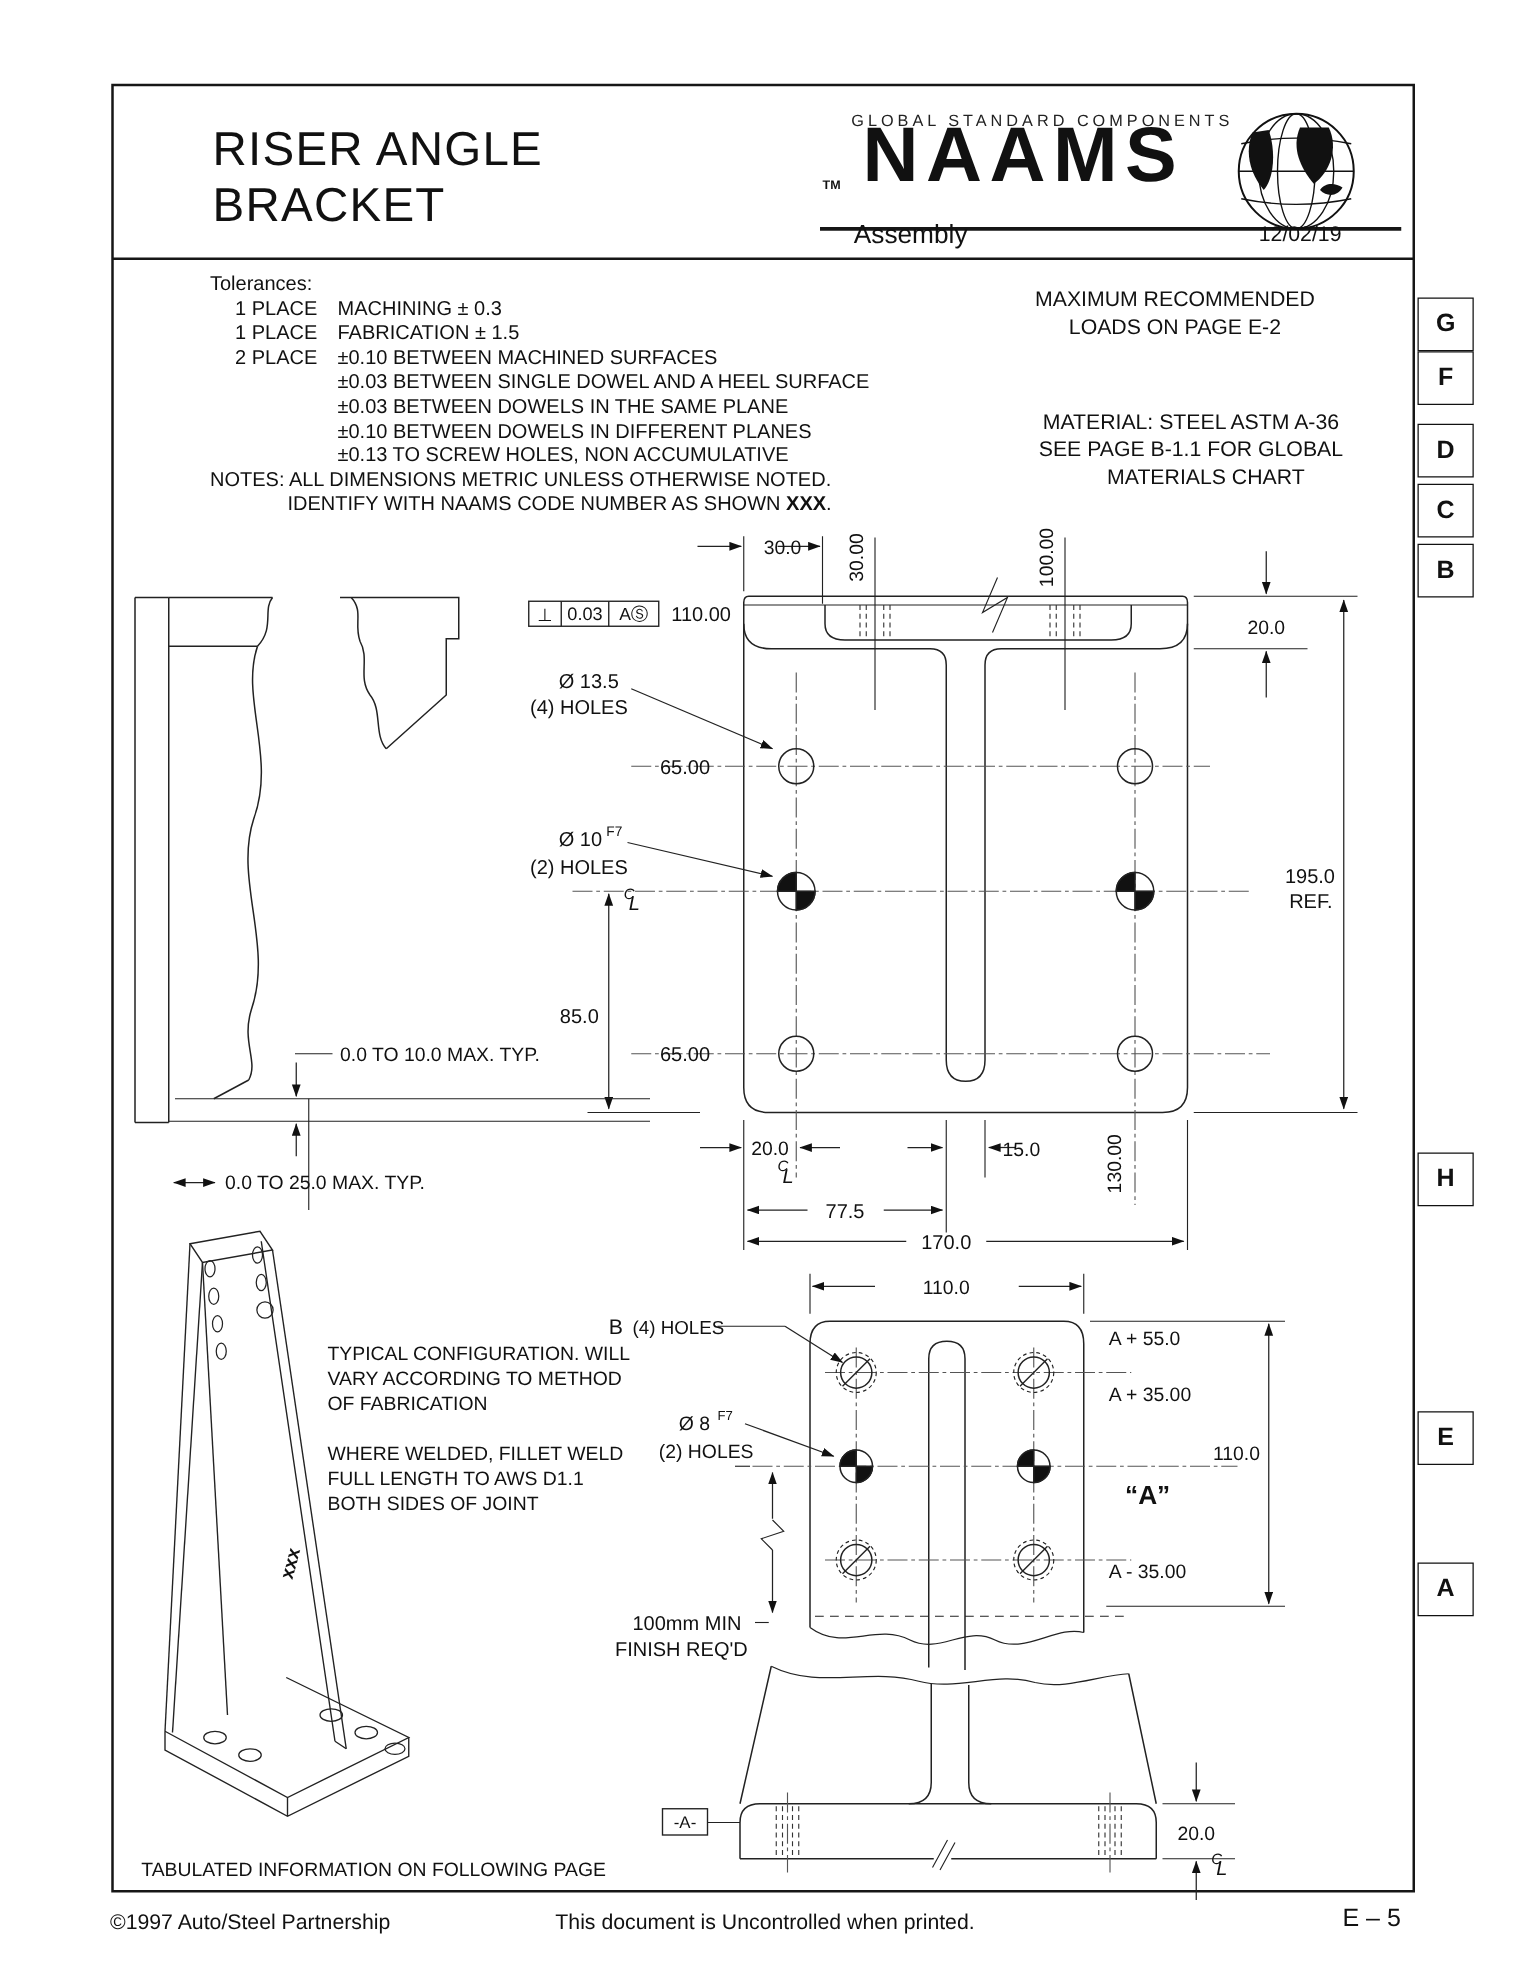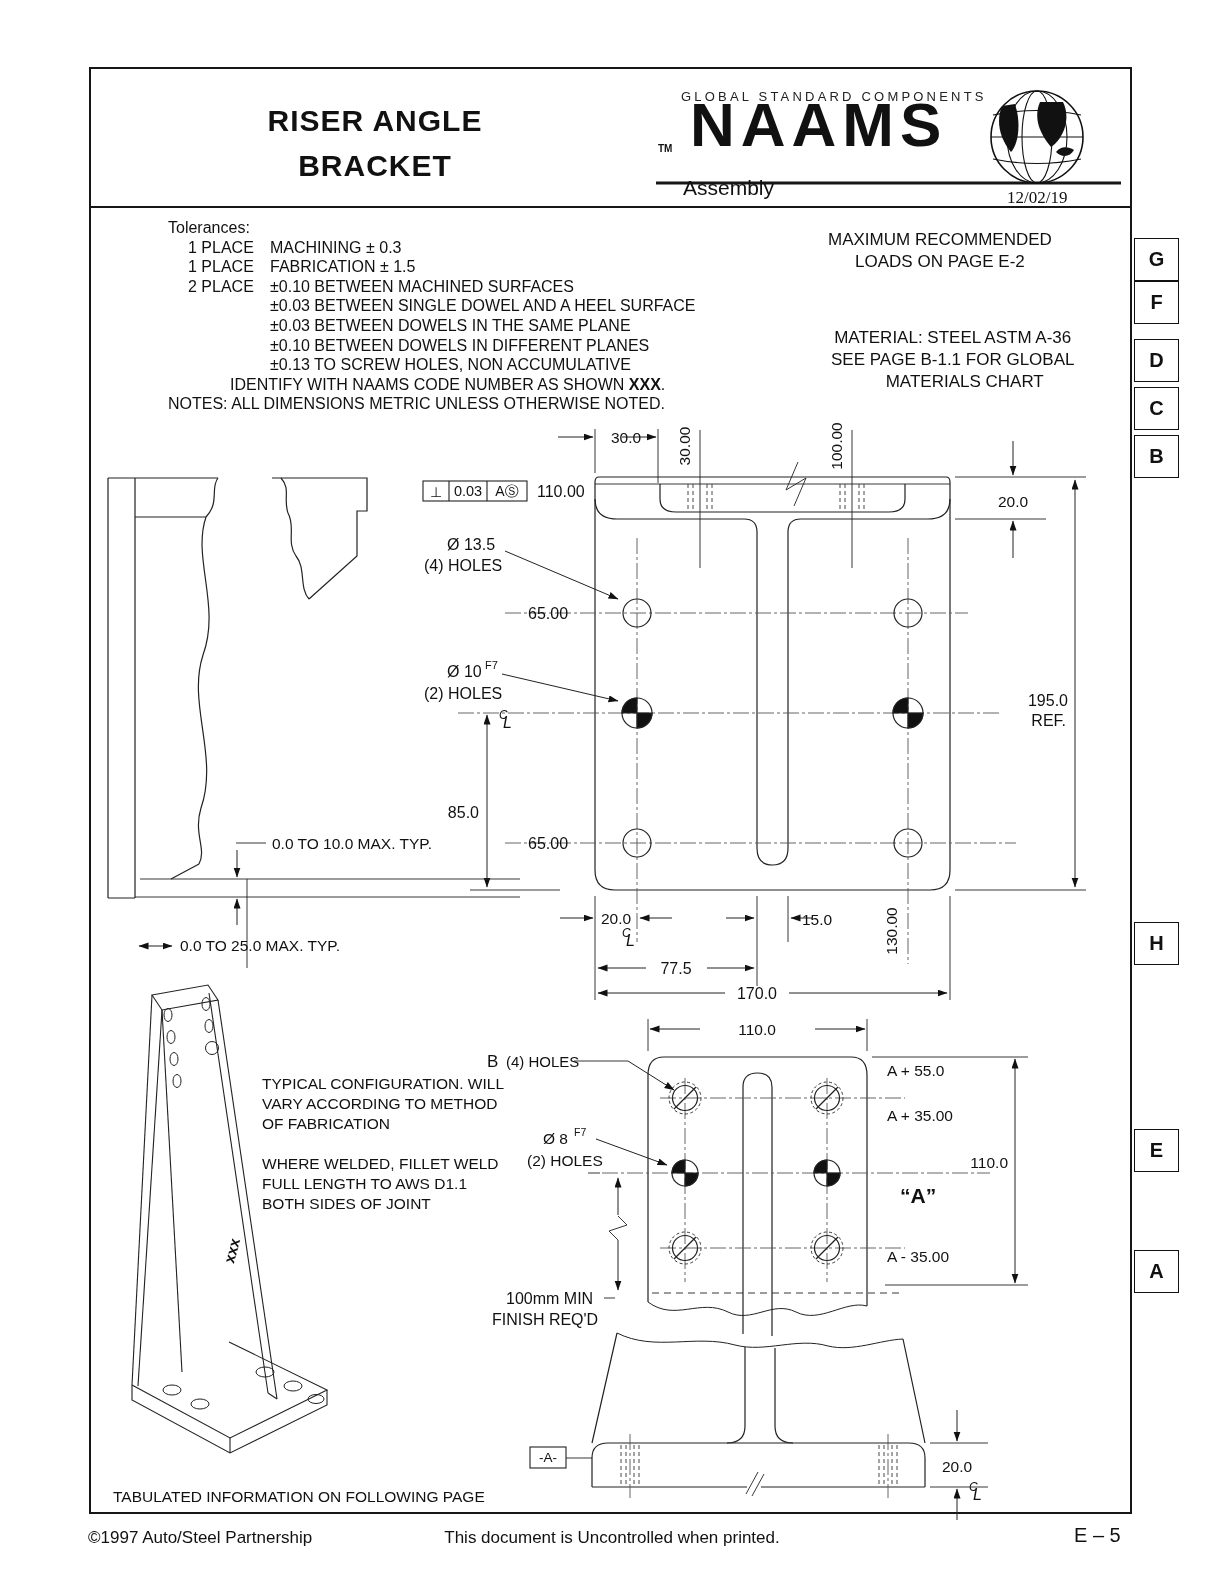--- a/index.html
+++ b/index.html
@@ -1,21 +1,21 @@
 <!DOCTYPE html>
 <html><head>
 <meta charset="utf-8">
 <style>
   html,body{margin:0;padding:0;background:#f3f3f3;}
   .page{position:relative;width:1224px;height:1584px;background:#ffffff;
         font-family:"Liberation Sans",sans-serif;color:#111;overflow:hidden;}
   svg{position:absolute;left:0;top:0;font-family:"Liberation Sans",sans-serif;}
   svg text{fill:#111;stroke:none;}
   .t{position:absolute;white-space:nowrap;}
-  .sheet-title{font-size:30px;font-weight:bold;line-height:45px;text-align:center;letter-spacing:1px;}
+  .sheet-title{font-size:38px;font-weight:normal;line-height:45px;letter-spacing:1px;}
   .gsc{font-size:13px;letter-spacing:3.2px;color:#222;}
   .naams{font-size:62px;font-weight:bold;letter-spacing:6px;line-height:62px;}
   .tm{font-size:10px;font-weight:bold;}
   .assembly{font-size:21px;}
   .date{font-size:17px;}
   .tolblock{font-size:16px;line-height:19.6px;margin-left:25px;}
   .tolrows{margin-left:20px;}
   .tolrow{display:flex;}
   .tollabel{display:inline-block;width:82px;flex:0 0 82px;}
   .notesline{font-size:16px;line-height:19.6px;}
@@ -300,21 +300,21 @@
 
   <div class="t sheet-title" style="left:170px;top:98px;width:410px;">
     <div>RISER ANGLE</div>
     <div>BRACKET</div>
   </div>
 
   <div class="t gsc" style="left:681px;top:89px;">GLOBAL STANDARD COMPONENTS</div>
   <div class="t tm" style="left:658px;top:143px;">TM</div>
   <div class="t naams" style="left:690px;top:94px;">NAAMS</div>
   <div class="t assembly" style="left:683px;top:176px;">Assembly</div>
-  <div class="t date" style="left:1007px;top:188px;font-family:Liberation Serif, serif;">12/02/19</div>
+  <div class="t date" style="left:1007px;top:178px;">12/02/19</div>
 
   <div class="t tolblock" style="left:143px;top:218px;">
     <div>Tolerances:</div>
     <div class="tolrows">
       <div class="tolrow">
           <span class="tollabel">1 PLACE</span>
           <span>MACHINING ± 0.3</span>
         </div>
       <div class="tolrow">
           <span class="tollabel">1 PLACE</span>
@@ -334,22 +334,22 @@
         </div>
       <div class="tolrow">
           <span class="tollabel"></span>
           <span>±0.10 BETWEEN DOWELS IN DIFFERENT PLANES</span>
         </div>
       <div class="tolrow">
           <span class="tollabel"></span>
           <span>±0.13 TO SCREW HOLES, NON ACCUMULATIVE</span>
         </div>
     </div>
+    <div class="notesline">NOTES: ALL DIMENSIONS METRIC UNLESS OTHERWISE NOTED.</div>
     <div class="notesline" style="margin-left:62px;"><span>IDENTIFY WITH NAAMS CODE NUMBER AS SHOWN </span><span class="b">XXX</span><span>.</span></div>
-    <div class="notesline">NOTES: ALL DIMENSIONS METRIC UNLESS OTHERWISE NOTED.</div>
   </div>
 
   <div class="t infoblock" style="left:828px;top:229px;">
     <div>MAXIMUM RECOMMENDED</div>
     <div>LOADS ON PAGE E-2</div>
   </div>
 
   <div class="t infoblock" style="left:831px;top:327px;">
     <div>MATERIAL: STEEL ASTM A-36</div>
     <div>SEE PAGE B-1.1 FOR GLOBAL</div>

